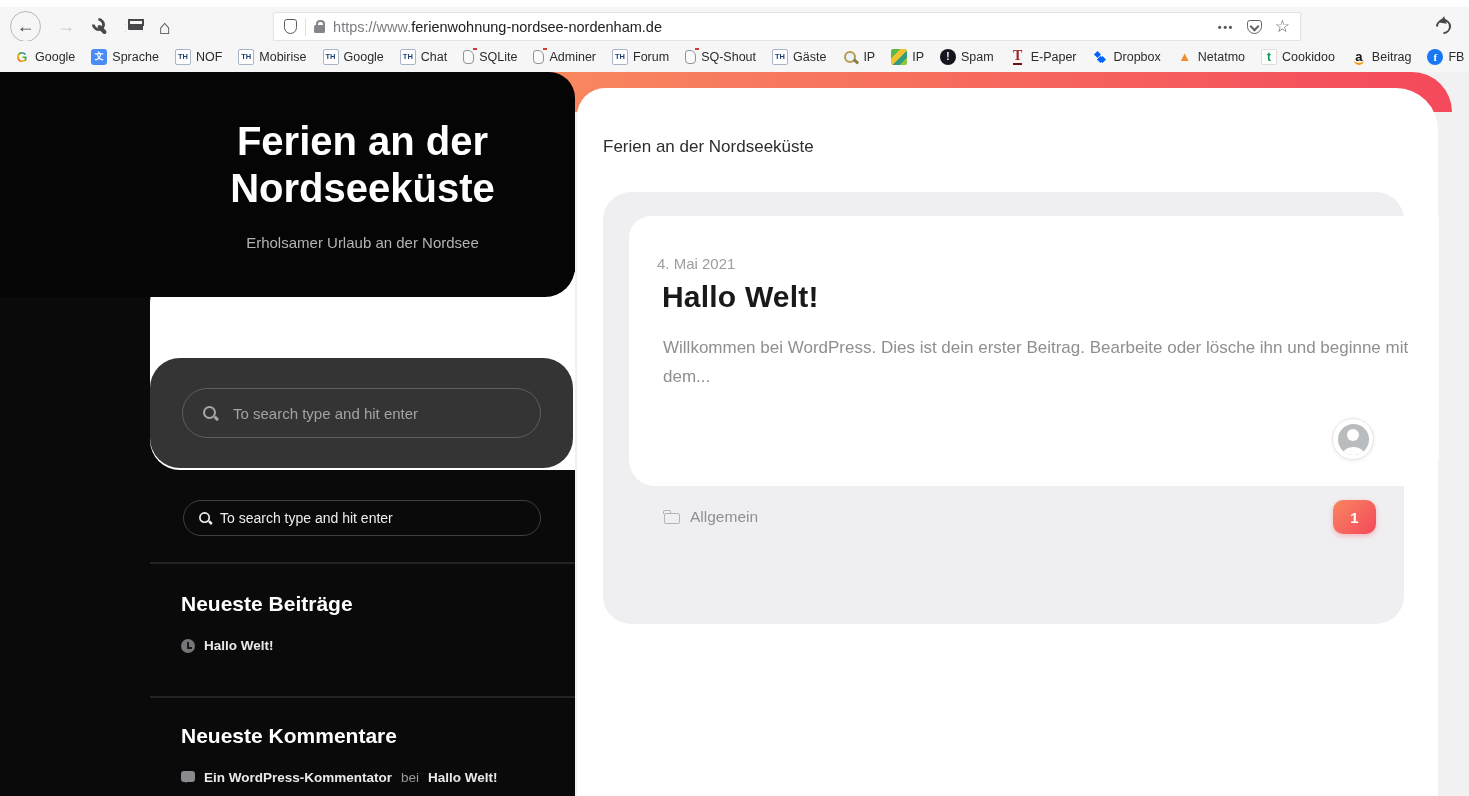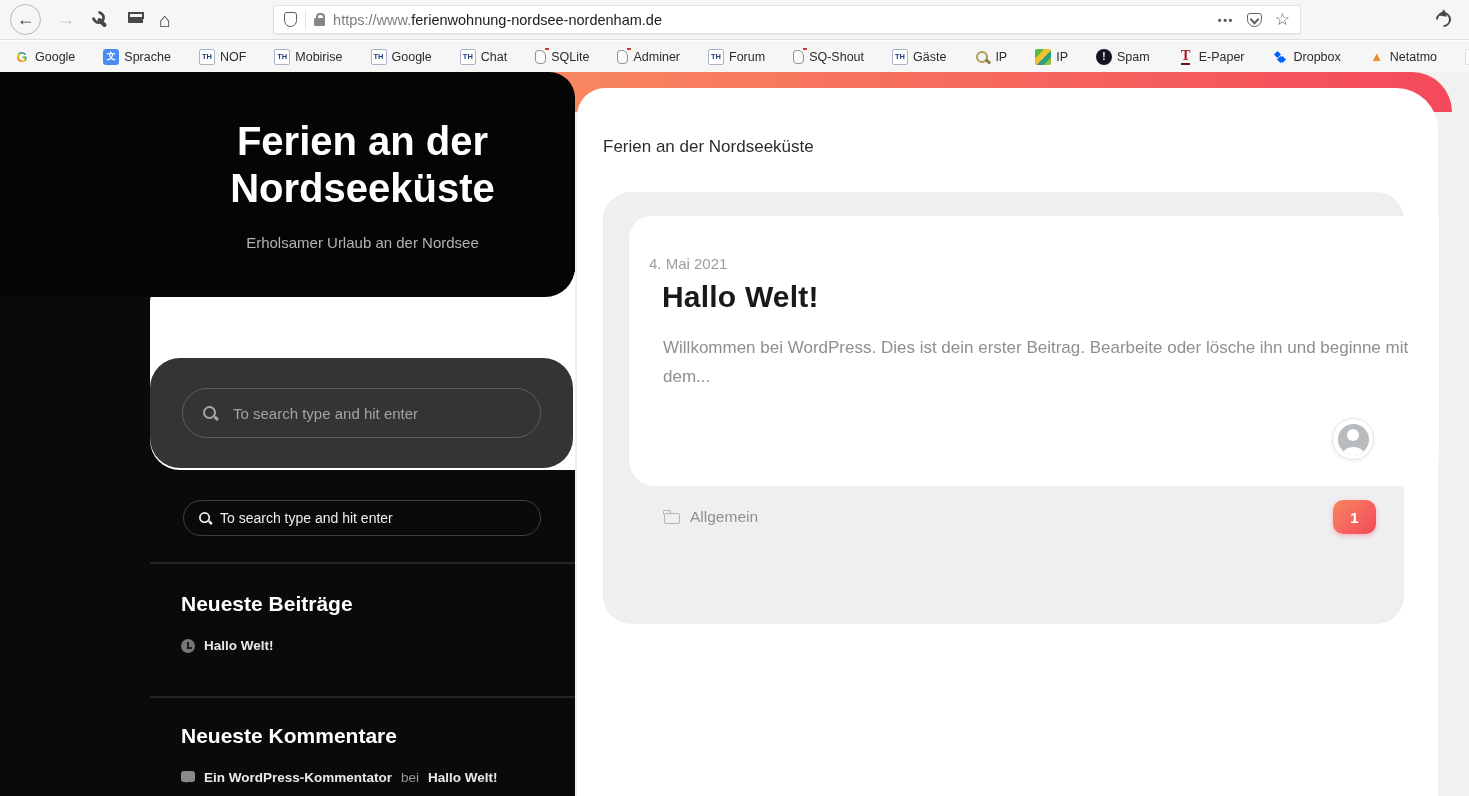--- a/index.html
+++ b/index.html
@@ -3,21 +3,21 @@
 <meta charset="utf-8">
 <style>
   * { margin:0; padding:0; box-sizing:border-box; }
   html,body { background:#ddd; }
   #app{
     position:relative; width:1469px; height:796px; overflow:hidden;
     background:#fff; font-family:"Liberation Sans",sans-serif;
   }
   
   .toolbar{
-    position:absolute; left:0; top:0; width:100%; height:40px;
+    position:absolute; left:0; top:7px; width:100%; height:40px;
     background:#f6f6f7; border-bottom:1px solid #e1e1e4;
     display:flex; align-items:center; padding:0 10px;
   }
   .navgroup{ display:flex; align-items:center; gap:16px; }
   .tbtn{ display:flex; align-items:center; justify-content:center; cursor:default; }
   .i-back{ width:31px; height:31px; border:1px solid #b7b7ba; border-radius:50%;
     display:flex; align-items:center; justify-content:center; color:#3f3f42; font-size:18px; background:#f6f6f7;}
   .i-back::before{ content:"←"; }
   .i-fwd{ color:#c8c8cb; font-size:18px; }
   .i-fwd::before{ content:"→"; }
@@ -54,21 +54,21 @@
     border-left:2px solid #626266; border-bottom:2px solid #626266; transform:rotate(-45deg); }
   .i-star{ color:#57575b; font-size:17px; }
   .i-star::before{ content:"☆"; }
   .i-reload{ position:relative; width:15px; height:15px; border:2px solid #47474a; border-radius:50%;
     border-left-color:transparent; transform:rotate(-45deg); margin-left:auto; margin-right:8px; }
   .i-reload::after{ content:""; position:absolute; top:-6px; left:8px; border:4px solid transparent;
     border-bottom:7px solid #47474a; transform:rotate(55deg); }
   
   .bookmarks{
     position:absolute; left:0; top:41px; width:100%; height:31px; background:#f6f6f7;
-    display:flex; align-items:center; padding:0 4px 0 14px; gap:28px; overflow:hidden;
+    display:flex; align-items:center; padding:0 4px 0 14px; gap:16px; overflow:hidden;
   }
   .bm{ display:flex; align-items:center; gap:5px; font-size:12.5px; color:#2b2b2e; white-space:nowrap; cursor:default;}
   .fv{ width:16px; height:16px; border-radius:3px; display:inline-flex; align-items:center;
     justify-content:center; font-size:11px; font-weight:700; position:relative; flex:0 0 auto; }
   .fv-google::before{ content:"G"; font-size:14px; font-weight:700;
     background:linear-gradient(45deg,#ea4335 15%,#fbbc05 40%,#34a853 60%,#4285f4 85%);
     -webkit-background-clip:text; background-clip:text; color:transparent; }
   .fv-translate{ background:#4a8cf5; }
   .fv-translate::before{ content:"文"; color:#fff; font-size:9px; }
   .fv-th{ background:#fff; border:1px solid #a9b4c9; border-radius:2px; }
@@ -151,21 +151,21 @@
     border-radius:0 46px 0 0; }
   .main-card{ position:absolute; left:2px; top:16px; right:31px; bottom:-20px;
     background:#fff; border-radius:28px 42px 0 0; }
   .site-title{ position:absolute; left:26px; top:49px; font-size:17px; color:#2e2e30; }
   .post-card{ position:absolute; left:26px; top:104px; width:801px; height:432px;
     background:#efeff1; border-radius:28px; }
   .post-inner{ position:absolute; left:52px; top:128px; width:810px; height:270px;
     background:#fff; border-radius:22px 0 32px 26px; }
   .post-inner::after{ content:""; position:absolute; right:77px; bottom:-9px;
     border:9px solid transparent; border-top:10px solid #fff; }
-  .post-date{ position:absolute; left:72px; top:167px; font-size:15px; color:#9d9d9f; }
+  .post-date{ position:absolute; left:80px; top:167px; font-size:15px; color:#9d9d9f; }
   .post-title{ position:absolute; left:85px; top:192px; font-size:30px; font-weight:800; color:#191919;
     letter-spacing:.2px; }
   .post-excerpt{ position:absolute; left:86px; top:245px; width:765px; font-size:17px;
     line-height:29px; color:#8f8f91; }
   .readmore{ position:absolute; left:88px; top:325px; height:45px; padding:0 22px;
     background:#fff; border:2.5px solid var(--readmore,#ef604e); border-radius:24px;
     font-size:15px; color:#525254; display:flex; align-items:center; cursor:pointer;
     font-family:"Liberation Sans",sans-serif; }
   .avatar{ position:absolute; left:755px; top:330px; width:42px; height:42px; border-radius:50%;
     background:#fff; border:1px solid #e7e7e9; box-shadow:0 1px 4px rgba(0,0,0,.08);

